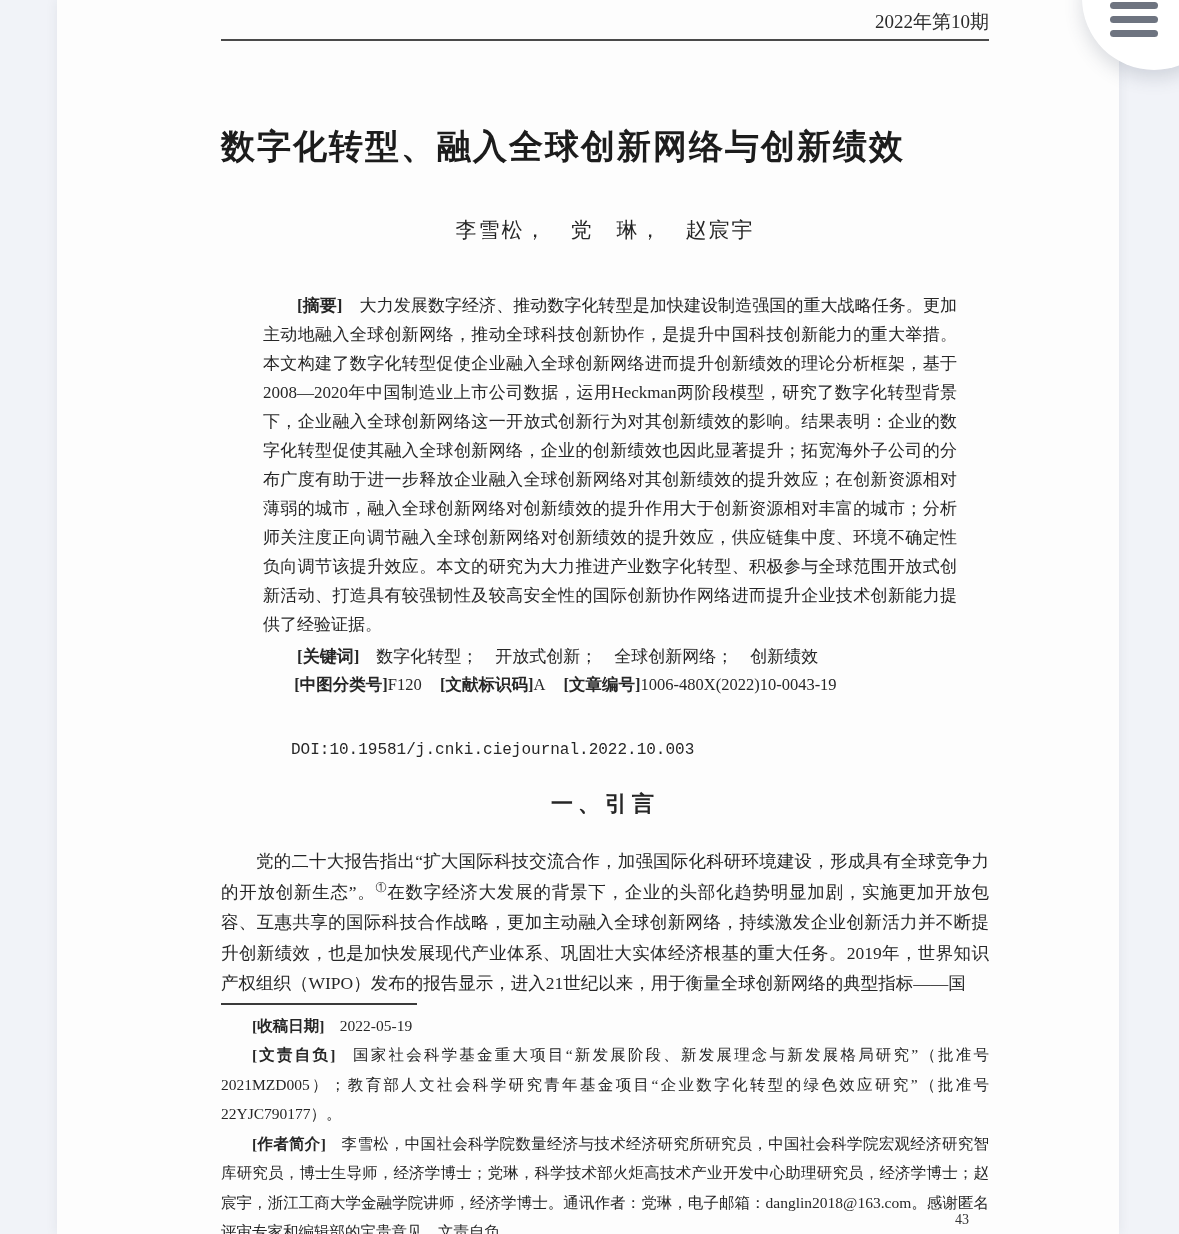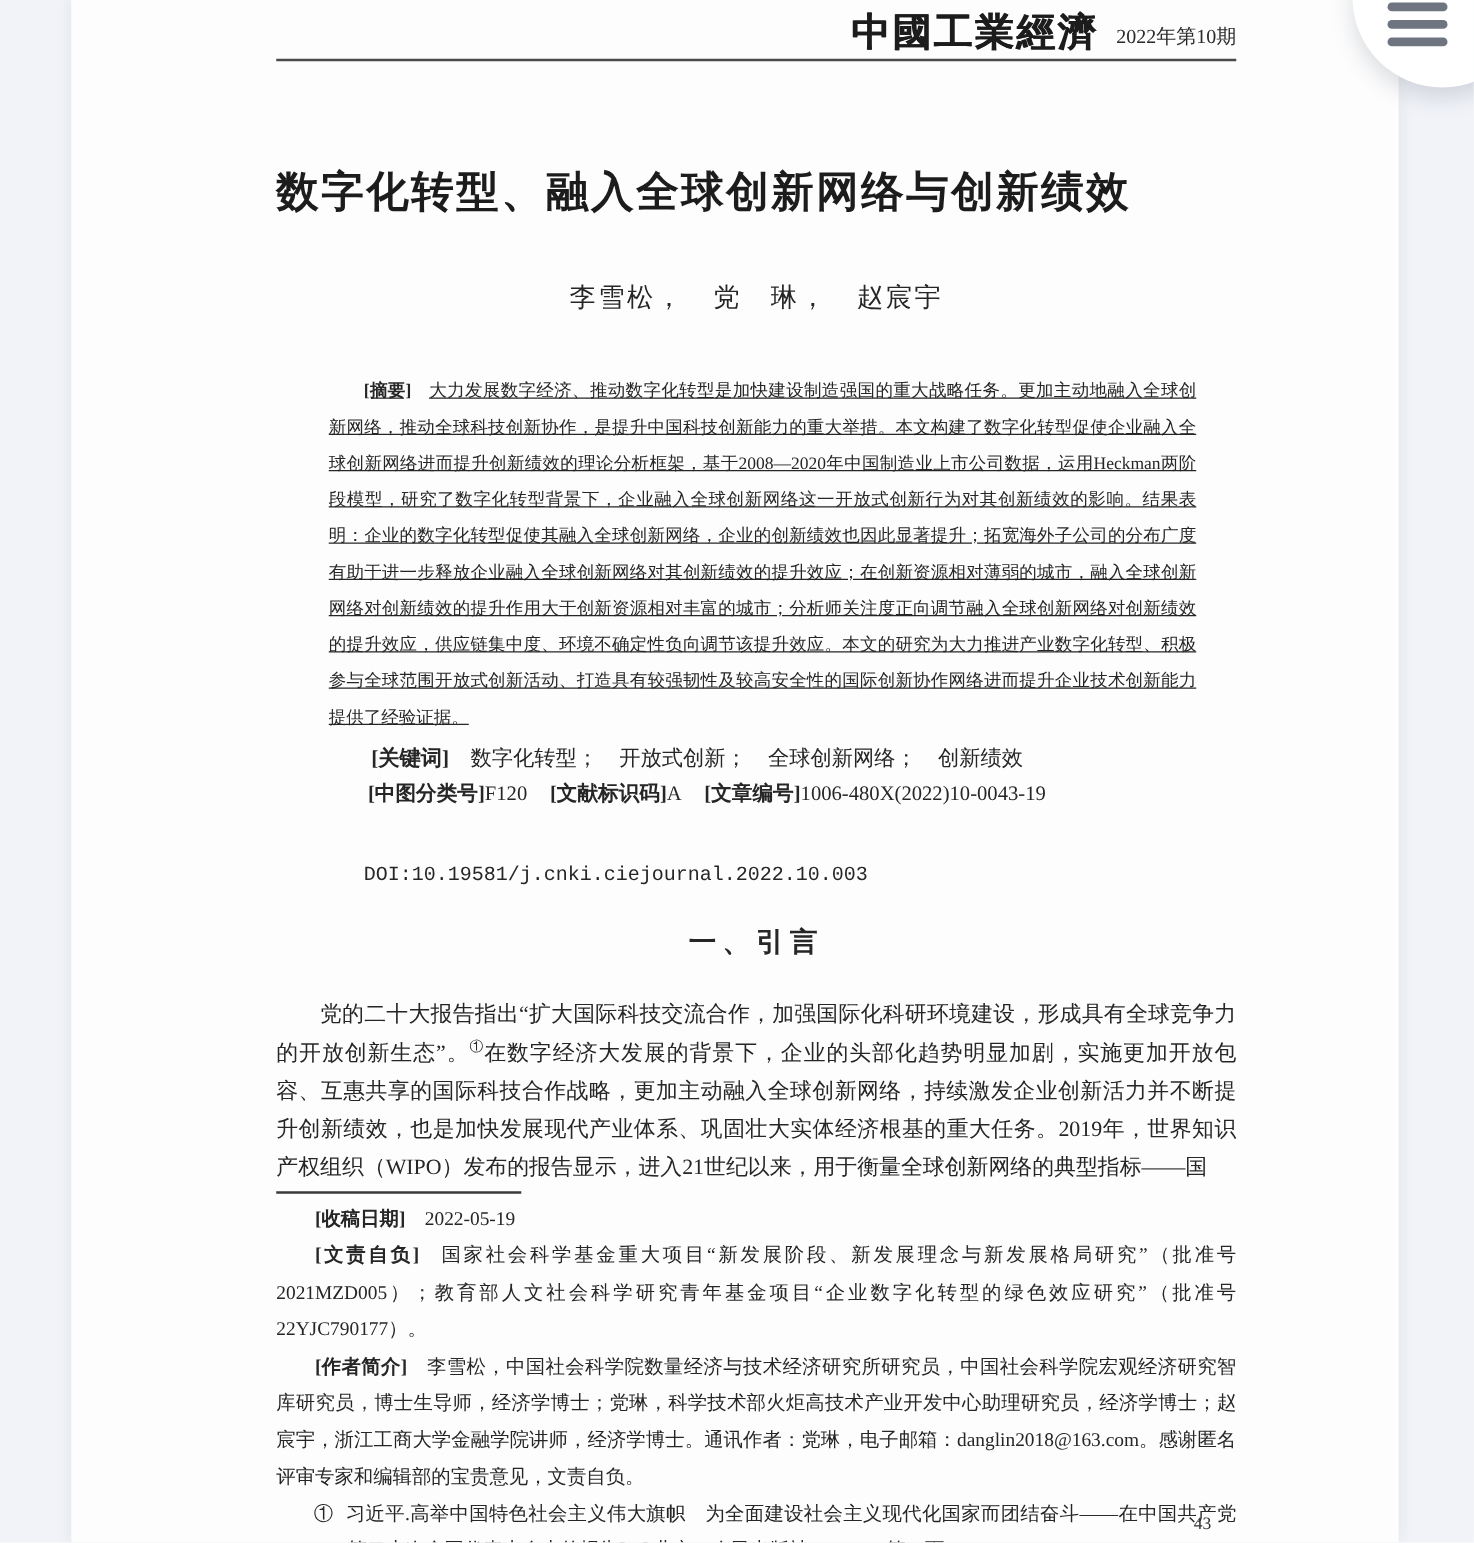--- a/index.html
+++ b/index.html
@@ -24,38 +24,38 @@
   .header {
     display:flex; justify-content:flex-end; align-items:flex-end;
     gap:14px; padding:10px 0 5px;
     border-bottom:2px solid #4a4a4a;
   }
   .journal-logo {
     font-size:31px; font-weight:900; letter-spacing:2px;
     line-height:32px; color:#1c1c1c;
     text-shadow:0.5px 0 0 #1c1c1c;
   }
-  .issue { font-size:16px; line-height:24px; color:#2a2a2a; }
+  .issue { font-size:19px; line-height:24px; color:#2a2a2a; }
 
   
   .title {
     margin-top:86px; text-align:left;
     font-size:34px; font-weight:700; letter-spacing:2px; line-height:40px;
     color:#1c1c1c;
   }
   .authors {
     margin-top:50px; text-align:center;
     font-size:21px; letter-spacing:2px; line-height:26px;
   }
 
   
   .front-block { margin-left:42px; width:694px; margin-top:48px; }
   .abstract {
-    font-size:14px; line-height:29px;
-    text-align:justify; text-indent:2em;text-decoration:underline;
+    font-size:17px; line-height:29px;
+    text-align:justify; text-indent:2em;
   }
   .lbl { font-weight:700; }
   .lbl-gap { margin-right:1em; }
   .kw-line { margin-top:4px; font-size:17px; line-height:28px; text-indent:2em; }
   .cls-line { font-size:16.5px; line-height:28px; text-indent:1.9em; }
   .cls-line .pair { margin-right:1.1em; }
   .doi-line { font-size:16px; line-height:28px; text-indent:1.75em;
     font-family:Liberation Mono, monospace;margin-top:37px; }
 
   
@@ -102,21 +102,20 @@
     background:#6e7480; margin-bottom:7px;
   }
 </style>
 </head>
 <body>
 
 <div class="page">
   <div class="content">
 
     <div class="header">
-      <span class="journal-logo">中國工業經濟</span>
       <span class="issue">2022年第10期</span>
     </div>
 
     <h1 class="title">数字化转型、融入全球创新网络与创新绩效</h1>
 
     <div class="authors">李雪松，　党　琳，　赵宸宇</div>
 
     <div class="front-block">
       <p class="abstract"><span class="lbl lbl-gap">[摘要]</span><span>大力发展数字经济、推动数字化转型是加快建设制造强国的重大战略任务。更加主动地融入全球创新网络，推动全球科技创新协作，是提升中国科技创新能力的重大举措。本文构建了数字化转型促使企业融入全球创新网络进而提升创新绩效的理论分析框架，基于2008—2020年中国制造业上市公司数据，运用Heckman两阶段模型，研究了数字化转型背景下，企业融入全球创新网络这一开放式创新行为对其创新绩效的影响。结果表明：企业的数字化转型促使其融入全球创新网络，企业的创新绩效也因此显著提升；拓宽海外子公司的分布广度有助于进一步释放企业融入全球创新网络对其创新绩效的提升效应；在创新资源相对薄弱的城市，融入全球创新网络对创新绩效的提升作用大于创新资源相对丰富的城市；分析师关注度正向调节融入全球创新网络对创新绩效的提升效应，供应链集中度、环境不确定性负向调节该提升效应。本文的研究为大力推进产业数字化转型、积极参与全球范围开放式创新活动、打造具有较强韧性及较高安全性的国际创新协作网络进而提升企业技术创新能力提供了经验证据。</span></p>
 

